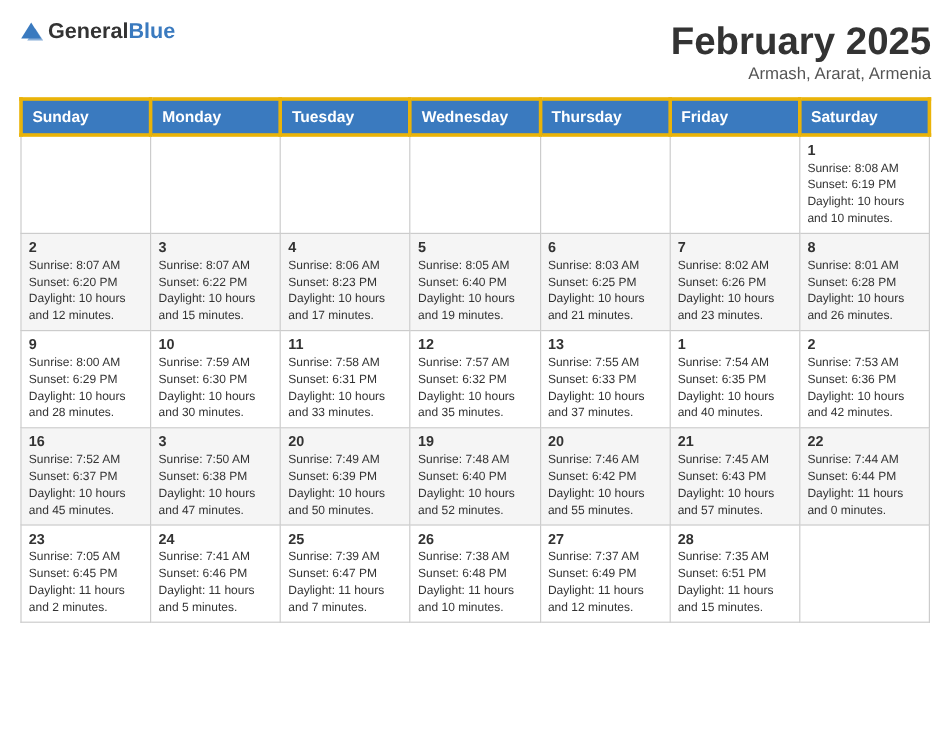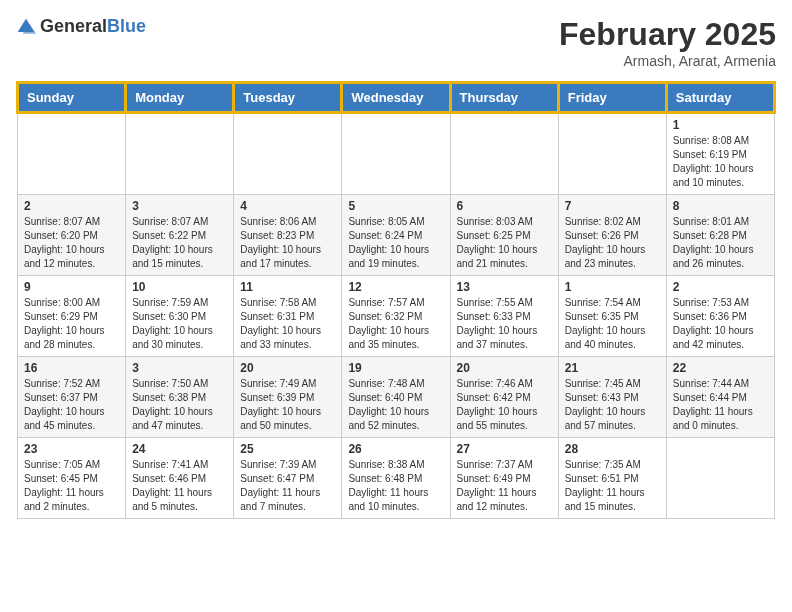--- a/index.html
+++ b/index.html
@@ -150,21 +150,21 @@
         </td>
         <td>
           <span class="day-number">4</span>
           <div class="day-info">Sunrise: 8:06 AM
 Sunset: 8:23 PM
 Daylight: 10 hours and 17 minutes.</div>
         </td>
         <td>
           <span class="day-number">5</span>
           <div class="day-info">Sunrise: 8:05 AM
-Sunset: 6:24 PM
+Sunset: 6:40 PM
 Daylight: 10 hours and 19 minutes.</div>
         </td>
         <td>
           <span class="day-number">6</span>
           <div class="day-info">Sunrise: 8:03 AM
 Sunset: 6:25 PM
 Daylight: 10 hours and 21 minutes.</div>
         </td>
         <td>
           <span class="day-number">7</span>
@@ -281,21 +281,21 @@
 Daylight: 11 hours and 5 minutes.</div>
         </td>
         <td>
           <span class="day-number">25</span>
           <div class="day-info">Sunrise: 7:39 AM
 Sunset: 6:47 PM
 Daylight: 11 hours and 7 minutes.</div>
         </td>
         <td>
           <span class="day-number">26</span>
-          <div class="day-info">Sunrise: 8:38 AM
+          <div class="day-info">Sunrise: 7:38 AM
 Sunset: 6:48 PM
 Daylight: 11 hours and 10 minutes.</div>
         </td>
         <td>
           <span class="day-number">27</span>
           <div class="day-info">Sunrise: 7:37 AM
 Sunset: 6:49 PM
 Daylight: 11 hours and 12 minutes.</div>
         </td>
         <td>

